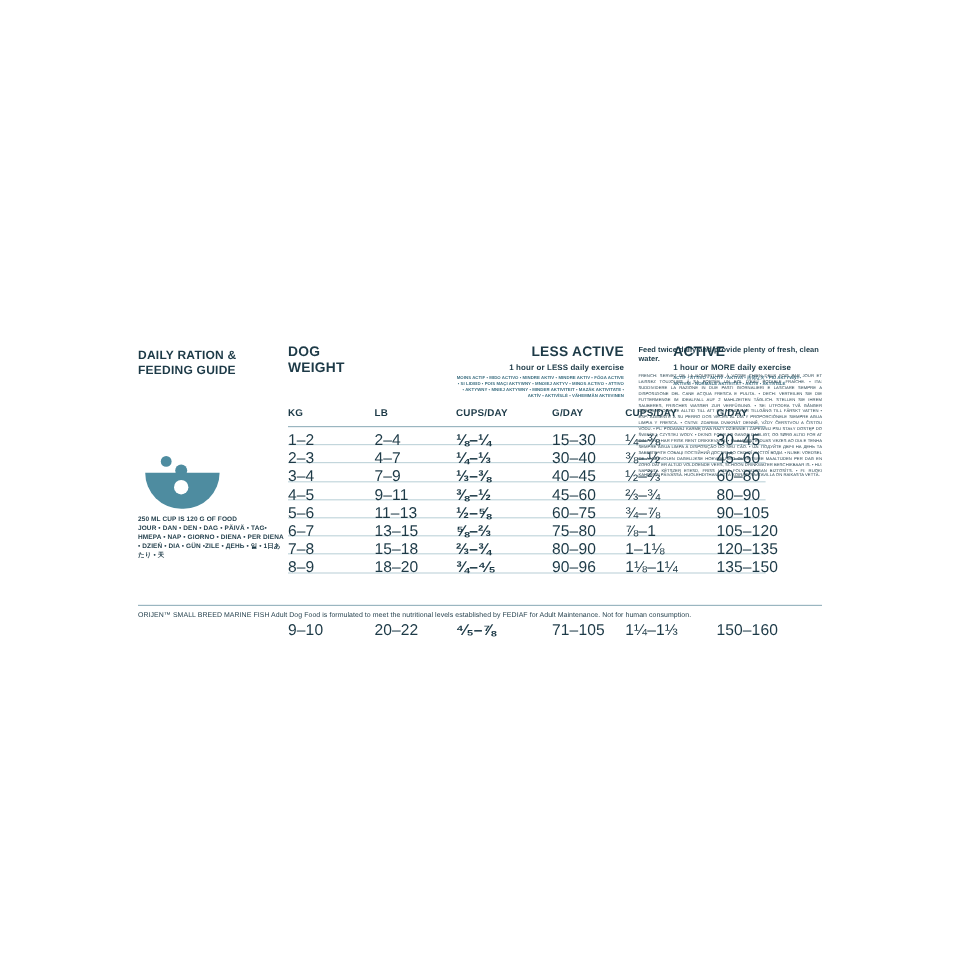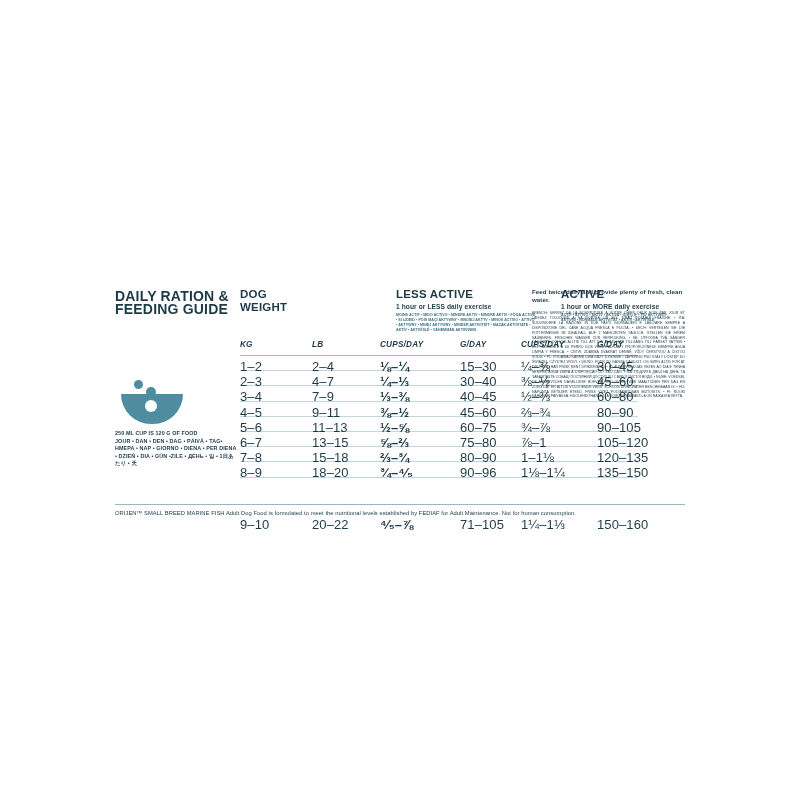--- a/index.html
+++ b/index.html
@@ -24,21 +24,21 @@
     background: #ffffff;
   }
   
   .left-block {
     position: absolute;
     left: 0;
     top: 12px;
     width: 122px;
   }
   .guide-title {
-    font-size: 14px;
+    font-size: 10px;
     font-weight: bold;
     letter-spacing: 0.2px;
     line-height: 13px;
     color: #1d3a47;
   }
   .bowl-wrap {
     position: absolute;
     left: 6px;
     top: 100px;
     width: 62px;
@@ -120,28 +120,27 @@
   }
   .col-head .h3 {
     font-size: 3.6px;
     font-weight: bold;
     margin-top: 3px;
     line-height: 5.1px;
     color: #3d6f81;
     letter-spacing: 0.05px;
   }
   .ch-weight { left: 0; width: 120px; }
-  .ch-less   { left: 156px; width: 140px; }
+  .ch-less   { left: 140px; width: 140px; text-align: right; }
   .ch-active { left: 281px; width: 120px; margin-left: 40px; }
 
   .subhead {
     position: relative;
     height: 15px;
     border-bottom: 0.8px solid #9ab6c0;
-    font-style: italic;
   }
   .subhead span {
     position: absolute;
     top: 0;
     font-size: 8.2px;
     font-weight: bold;
     letter-spacing: 0.2px;
   }
   .sh-kg   { left: 0; }
   .sh-lb   { left: 72px; }

